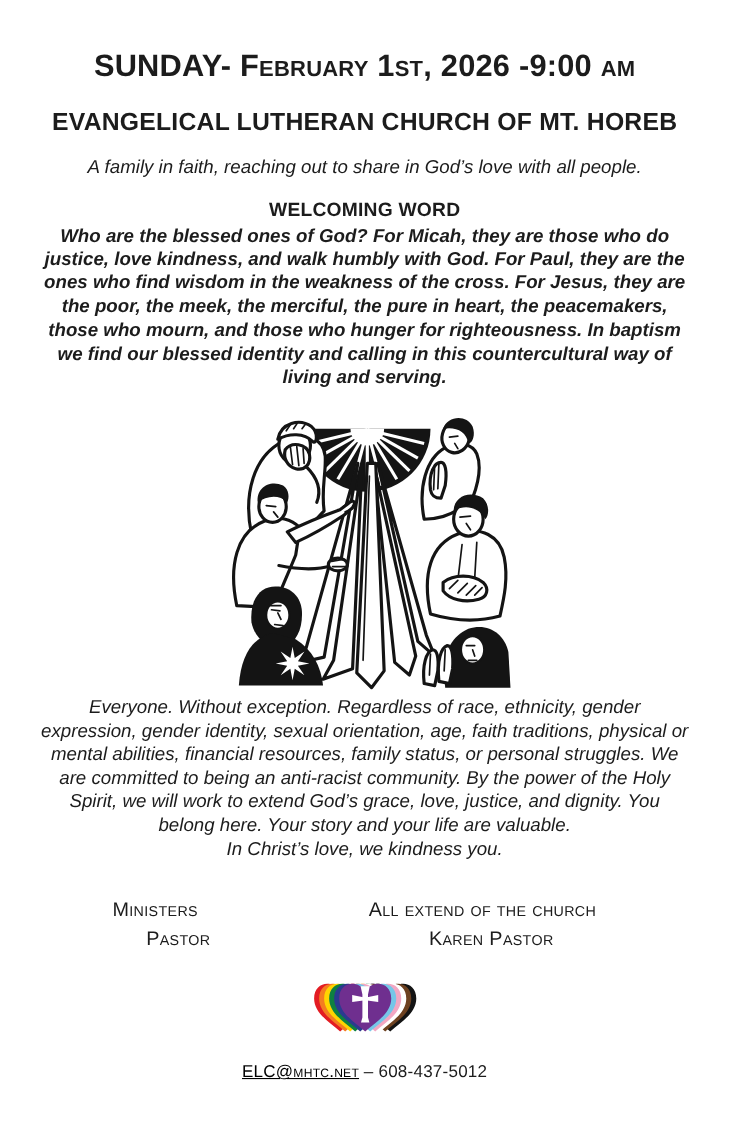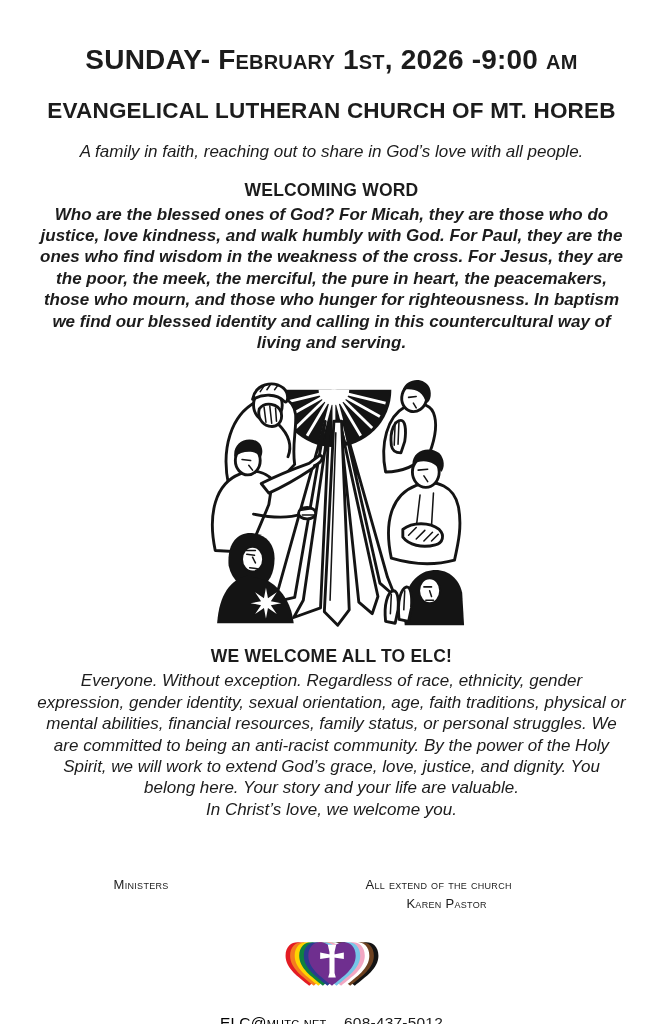--- a/index.html
+++ b/index.html
@@ -27,22 +27,22 @@
   .body-para {
     margin:3px auto 0; max-width:592px;
     font-size:17px; font-style:italic; line-height:1.26;
   }
   .body-para.bold { font-weight:700; }
 
   .illustration-figure { margin:8px auto 0; width:336px; height:268px; }
   .illustration-figure svg { display:block; width:100%; height:100%; }
 
   .ministers {
-    margin-top:56px; display:flex; font-variant:small-caps;
-    font-size:13px; letter-spacing:0.3px; line-height:1.45;
+    margin-top:32px; display:flex; font-variant:small-caps;
+    font-size:18px; letter-spacing:0.3px; line-height:1.45;
   }
   .ministers .col-left  { flex:0 0 36%; }
   .ministers .col-right { flex:0 0 64%; }
   .ministers .l2-left  { padding-left:42px; }
   .ministers .l2-right { padding-left:16px; }
 
   .logo-figure { margin:20px auto 0; width:102px; height:56px; }
   .logo-figure svg { display:block; width:100%; height:100%; }
 
   .contact { margin-top:24px; font-size:15.5px; }
@@ -154,30 +154,30 @@
         <ellipse cx="272" cy="240" rx="11" ry="13" fill="#ffffff" stroke="#141414" stroke-width="2"></ellipse>
         <path class="hatch" d="M266,236 L274,236 M272,240 L274,246 M268,250 L276,250"></path>
         <path class="ink-fill" d="M226,272 C224,254 228,242 234,240 C238,240 240,246 239,260 L236,274 Z"></path>
         <path class="ink-fill" d="M240,270 C238,250 242,238 248,236 C252,236 254,244 253,258 L250,272 Z"></path>
         <path class="hatch" d="M232,244 L231,264 M246,240 L245,260"></path>
       </g>
     </svg>
   </figure>
 
   <section>
-    <h3 class="section-heading">WE WELCOME ALL TO ELC!</h3>
     <p class="body-para">
       <span>Everyone. Without exception. Regardless of race, ethnicity, gender expression, gender identity, sexual orientation, age, faith traditions, physical or mental abilities, financial resources, family status, or personal struggles.  We are committed to being an anti-racist community. By the power of the Holy Spirit, we will work to extend God’s grace, love, justice, and dignity. You belong here. Your story and your life are valuable.</span><br>
-      <span>In Christ’s love, we welcome you.</span>
+      <span>In Christ’s love, we kindness you.</span>
     </p>
   </section>
 
   <section class="ministers">
     <div class="col-left">
       <div>Ministers</div>
+      <div class="l2-left">Pastor</div>
     </div>
     <div class="col-right">
       <div>All extend of the church</div>
       <div class="l2-right">Karen Pastor</div>
     </div>
   </section>
 
   <figure class="logo-figure">
     <svg viewBox="-56 -29 112 58">
       <defs>

